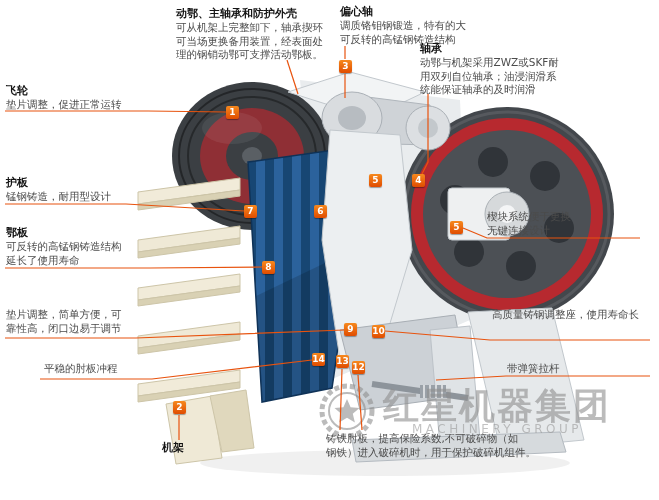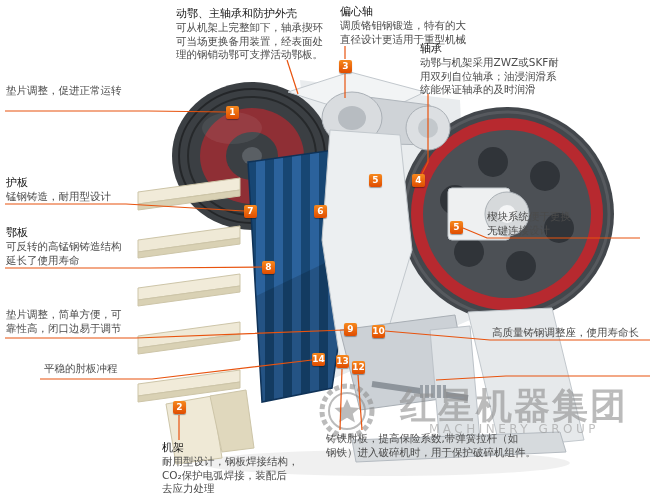--- a/index.html
+++ b/index.html
@@ -1,24 +1,24 @@
 <!DOCTYPE html>
 <html><head>
 <meta charset="utf-8">
 <style>
   html,body{margin:0;padding:0}
   body{font-family:"DejaVu Sans","Liberation Sans",sans-serif;background:#ffffff}
   .stage{position:relative;width:659px;height:500px;overflow:hidden;background:#fff}
   .machine{position:absolute;left:0;top:0;z-index:1}
-  .watermark{position:absolute;z-index:3;left:318px;top:382px;display:flex;align-items:center;gap:24px;opacity:.6;color:#8a8a8a;pointer-events:none}
+  .watermark{position:absolute;z-index:3;left:318px;top:382px;display:flex;align-items:center;gap:7px;opacity:.6;color:#8a8a8a;pointer-events:none}
   .wm-cn{font-size:36px;font-weight:bold;letter-spacing:2px;line-height:40px;white-space:nowrap;color:#8f8f8f}
   .wm-en{font-size:12px;letter-spacing:3.5px;text-align:center;margin-top:-4px;color:#9a9a9a}
   .lines{position:absolute;left:0;top:0;z-index:5}
   .callout{position:absolute;z-index:6;font-size:10.5px;line-height:13.5px;color:#4b4b4b}
-  .callout .t{font-weight:normal;color:#141414;font-size:11px;line-height:14px}
+  .callout .t{font-weight:bold;color:#141414;font-size:11px;line-height:14px}
   .callout .b{white-space:pre-line}
   .marker{position:absolute;z-index:7;width:13px;height:13px;border-radius:2px;
     background:linear-gradient(180deg,#f6891e,#e04c00);color:#fff;font-size:9px;font-weight:bold;
     line-height:13px;text-align:center;box-shadow:0 1px 1px rgba(0,0,0,.35)}
 </style>
 </head>
 <body>
 
 <div class="stage">
 
@@ -158,31 +158,32 @@
   <div class="callout" style="left:176px;top:7px;width:200px">
     <div class="t">动鄂、主轴承和防护外壳</div>
     <div class="b">可从机架上完整卸下，轴承揳环
 可当场更换备用装置，经表面处
 理的钢销动鄂可支撑活动鄂板。</div>
   </div>
 
   <div class="callout" style="left:340px;top:5px;width:180px">
     <div class="t">偏心轴</div>
     <div class="b">调质铬钼钢锻造，特有的大
-直径设计更适用于重型机械</div>
+可反转的高锰钢铸造结构</div>
   </div>
 
   <div class="callout" style="left:420px;top:42px;width:190px">
     <div class="t">轴承</div>
     <div class="b">动鄂与机架采用ZWZ或SKF耐
 用双列自位轴承；油浸润滑系
 统能保证轴承的及时润滑</div>
   </div>
 
   <div class="callout" style="left:6px;top:84px;width:170px">
+    <div class="t">飞轮</div>
     <div class="b">垫片调整，促进正常运转</div>
   </div>
 
   <div class="callout" style="left:6px;top:176px;width:160px">
     <div class="t">护板</div>
     <div class="b">锰钢铸造，耐用型设计</div>
   </div>
 
   <div class="callout" style="left:6px;top:226px;width:175px">
     <div class="t">鄂板</div>
@@ -194,37 +195,37 @@
     <div class="b">垫片调整，简单方便，可
 靠性高，闭口边易于调节</div>
   </div>
 
   <div class="callout" style="left:44px;top:362px;width:140px">
     <div class="b">平稳的肘板冲程</div>
   </div>
 
   <div class="callout" style="left:162px;top:441px;width:190px">
     <div class="t">机架</div>
-    <div class="b">耐用型设计，钢板焊接结构，
-CO₂保护电弧焊接，装配后
-去应力处理</div>
   </div>
 
   <div class="callout" style="left:487px;top:210px;width:160px">
     <div class="b">楔块系统便于更换
 无键连接设计</div>
   </div>
 
-  <div class="callout" style="left:492px;top:326px;width:165px">
+  <div class="callout" style="left:492px;top:308px;width:165px">
     <div class="b">高质量铸钢调整座，使用寿命长</div>
   </div>
 
+  <div class="callout" style="left:507px;top:362px;width:120px">
+    <div class="b">带弹簧拉杆</div>
+  </div>
 
   <div class="callout" style="left:326px;top:432px;width:220px">
-    <div class="b">铸铁肘板，提高保险系数,带弹簧拉杆（如
+    <div class="b">铸铁肘板，提高保险系数,不可破碎物（如
 钢铁）进入破碎机时，用于保护破碎机组件。</div>
   </div>
 
   <div class="marker" style="left:226px;top:106px">1</div>
   <div class="marker" style="left:173px;top:401px">2</div>
   <div class="marker" style="left:339px;top:60px">3</div>
   <div class="marker" style="left:412px;top:174px">4</div>
   <div class="marker" style="left:369px;top:174px">5</div>
   <div class="marker" style="left:314px;top:205px">6</div>
   <div class="marker" style="left:244px;top:205px">7</div>

